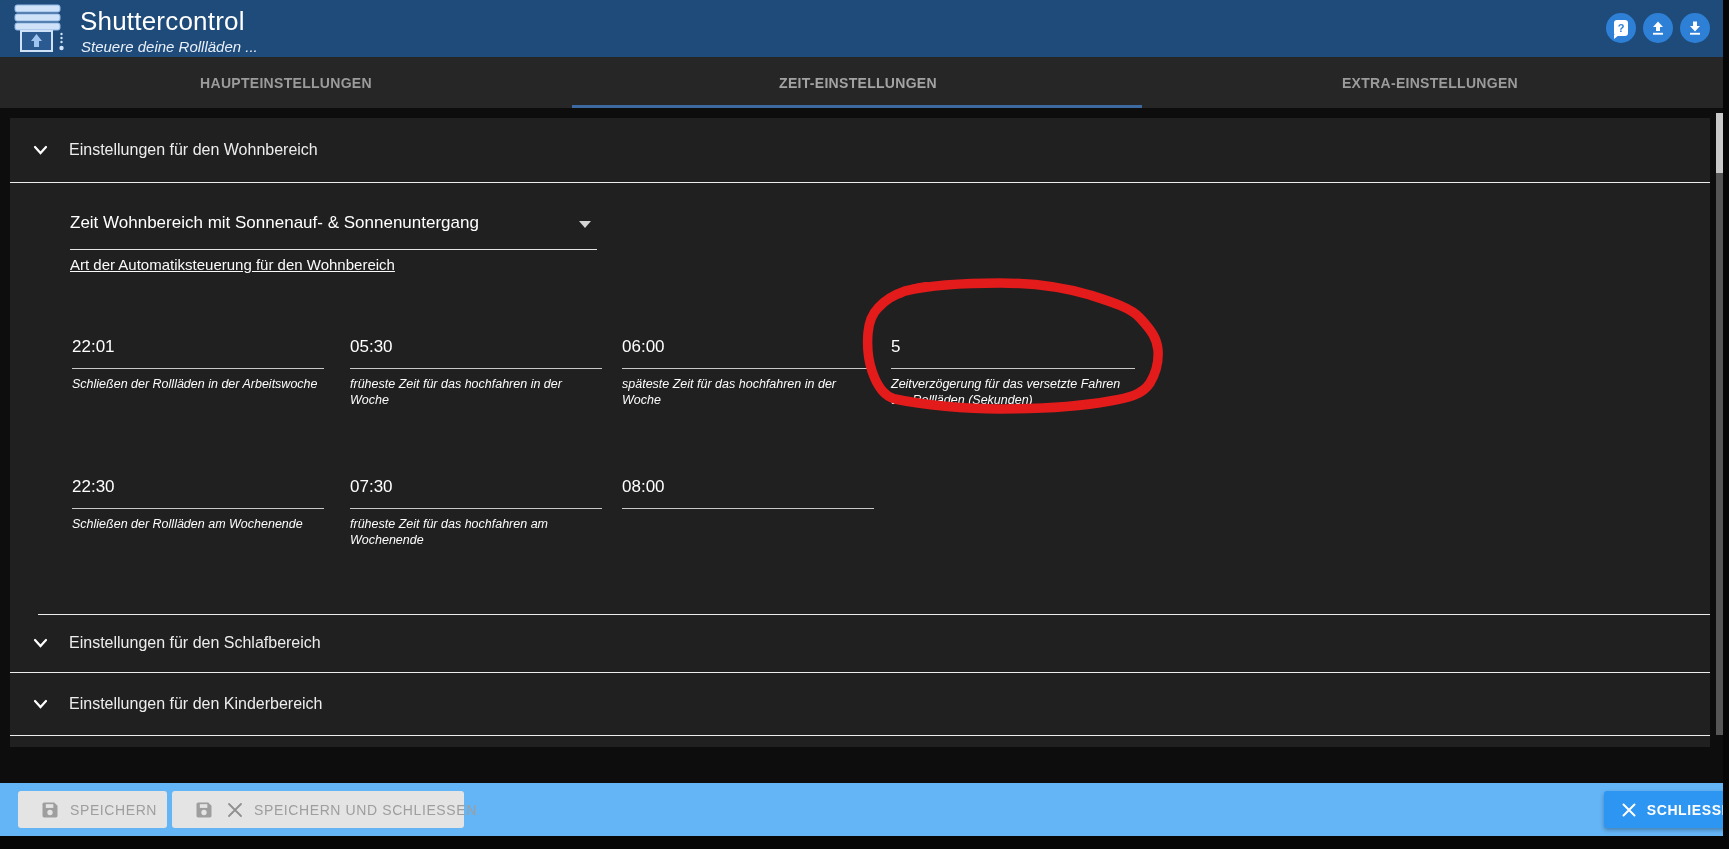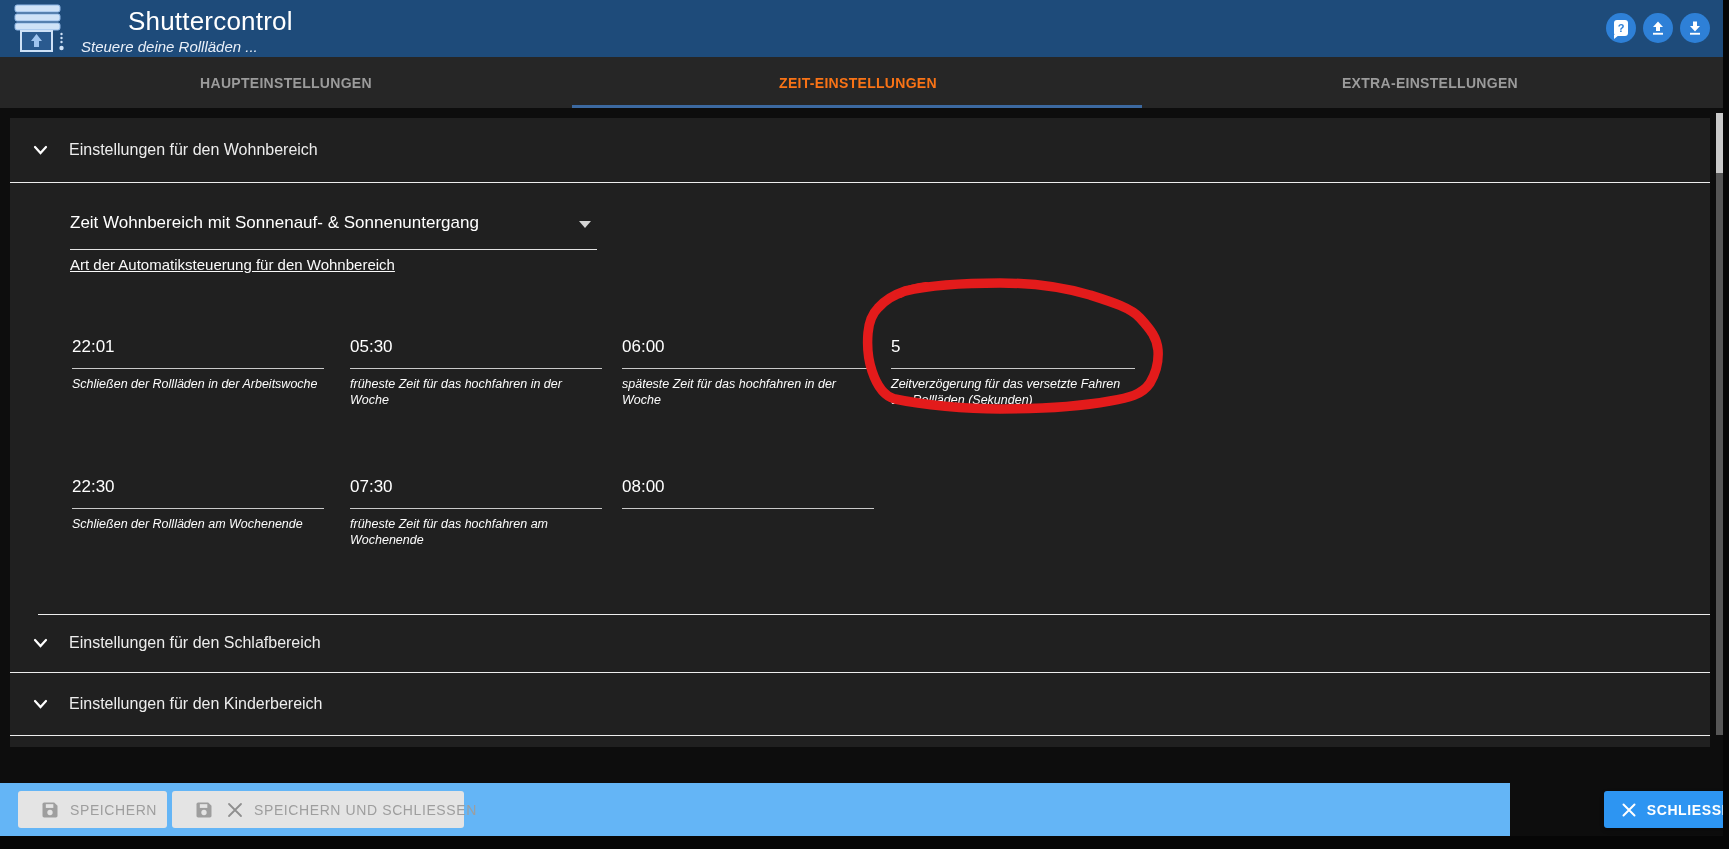--- a/index.html
+++ b/index.html
@@ -2,34 +2,34 @@
 <html><head>
 <meta charset="utf-8">
 <style>
   html,body{margin:0;padding:0;background:#0b0b0b;}
   .screen{position:relative;width:1729px;height:849px;overflow:hidden;
           font-family:"Liberation Sans",sans-serif;background:#0d0d0d;}
 
   
   .app-header{position:absolute;left:0;top:0;width:1723px;height:57px;background:#1e4b7a;}
   .logo{position:absolute;left:14px;top:4px;width:52px;height:49px;}
-  .app-title{position:absolute;left:80px;top:6px;font-size:26px;font-weight:500;color:#ffffff;letter-spacing:.2px;margin-left:48px;}
+  .app-title{position:absolute;left:80px;top:6px;font-size:26px;font-weight:500;color:#ffffff;letter-spacing:.2px;}
   .app-subtitle{position:absolute;left:81px;top:38px;font-size:15px;font-style:italic;color:#e9eff8;}
   .header-actions{position:absolute;right:13px;top:13px;display:flex;gap:7px;}
   .round-btn{width:30px;height:30px;border-radius:50%;background:#2e80d7;border:none;padding:0;
              display:flex;align-items:center;justify-content:center;cursor:pointer;}
   .qbox{display:flex;align-items:center;justify-content:center;width:14px;height:16px;background:#ffffff;
         border-radius:3px;color:#2e80d7;font-size:11px;font-weight:bold;position:relative;}
   .qbox::after{content:"";position:absolute;left:0;bottom:-3px;border-left:5px solid #ffffff;border-bottom:4px solid transparent;}
 
   
   .tabbar{position:absolute;left:0;top:57px;width:1723px;height:51px;background:#262626;display:flex;}
   .tab{width:572px;display:flex;align-items:center;justify-content:center;
        font-size:14px;font-weight:bold;letter-spacing:.3px;color:#9b9b9b;cursor:pointer;}
-  .tab.active{color:#f97316;}
+  .tab.active{color:#a3a3a3;}
   .tab-underline{position:absolute;left:572px;top:48px;width:570px;height:3px;background:#3c69a0;}
 
   
   .content{position:absolute;left:0;top:108px;width:1723px;height:675px;background:#0d0d0d;padding-left:20px;}
   .panel{position:absolute;left:10px;top:10px;width:1700px;height:629px;background:#202020;}
   .sec-header{position:absolute;left:0;width:1700px;display:flex;align-items:center;cursor:pointer;}
   .sec-chevron{position:absolute;left:23px;width:15px;height:10px;}
   .sec-title{position:absolute;left:59px;font-size:16px;color:#ededed;}
   .divider{position:absolute;height:1px;background:#ededed;}
 
@@ -45,21 +45,21 @@
   .field{position:absolute;width:252px;}
   .fv{font-size:17px;line-height:22px;color:#ffffff;}
   .ful{margin-top:10px;height:1px;background:#c9c9c9;}
   .flb{margin-top:8px;font-size:12.5px;line-height:15.5px;color:#fcfcfc;font-style:italic;}
 
   
   .sb-thumb{position:absolute;left:1716px;top:113px;width:7px;height:60px;background:#c8c8c8;}
   .sb-track{position:absolute;left:1716px;top:173px;width:7px;height:562px;background:#565656;}
 
   
-  .footer{position:absolute;left:0;top:783px;width:1510px;height:53px;background:#64b5f6;}
+  .footer{position:absolute;left:0;top:783px;width:1723px;height:53px;background:#64b5f6;}
   .btn{position:absolute;top:8px;height:37px;border:none;border-radius:3px;display:flex;align-items:center;
        font-size:14px;letter-spacing:.6px;font-family:"Liberation Sans",sans-serif;}
   .btn.disabled{background:#e4e4e4;color:#9e9e9e;}
   .btn .bicon{display:flex;align-items:center;justify-content:center;margin:0 10px 0 16px;}
   .btn .blabel{margin-right:16px;white-space:nowrap;}
   .btn.primary{background:#2d95f2;color:#ffffff;cursor:pointer;box-shadow:0 2px 4px rgba(0,0,0,.3);font-weight:bold;}
 
   .edge-right{position:absolute;left:1723px;top:0;width:6px;height:849px;background:#060606;}
   .edge-bottom{position:absolute;left:0;top:836px;width:1729px;height:13px;background:#060606;}
 

